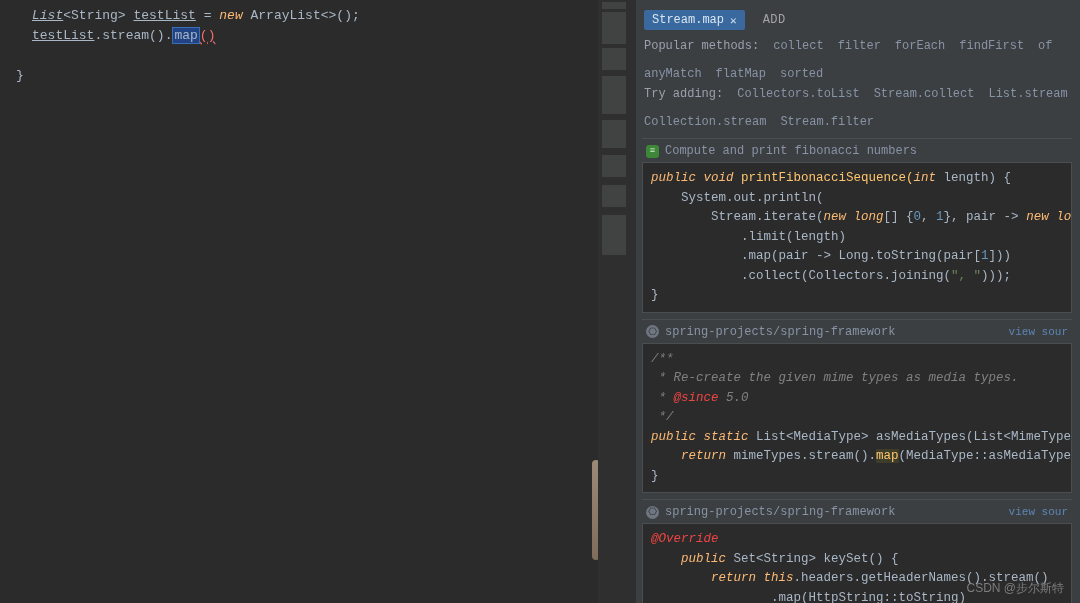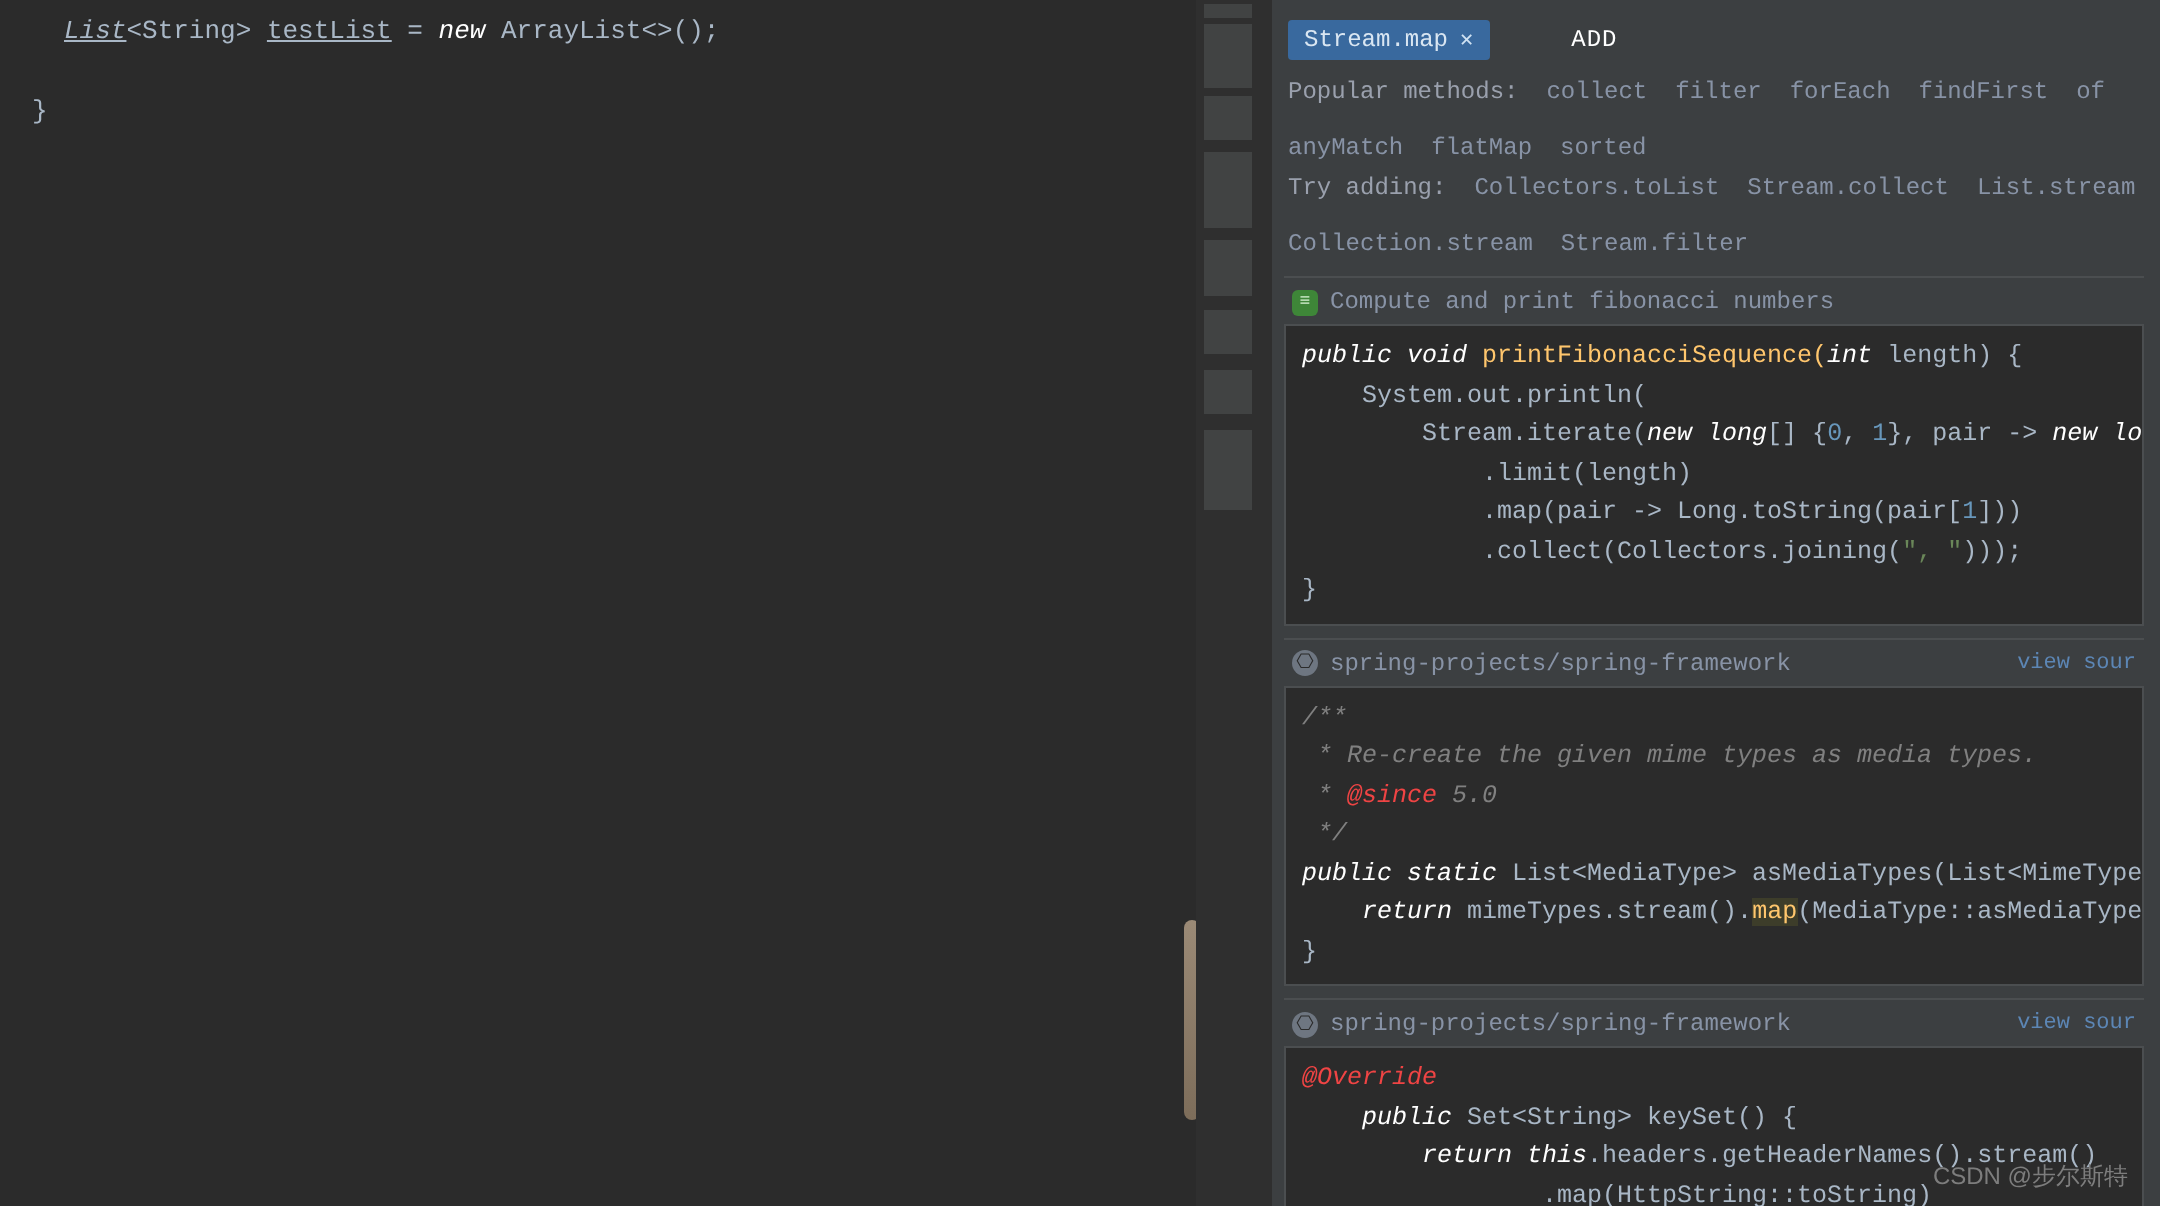--- a/index.html
+++ b/index.html
@@ -37,21 +37,21 @@
     display: flex;
     flex-direction: column;
     padding-top: 6px;
     min-width: 0;
   }
   .code-line {
     line-height: 20px;
     padding-left: 24px;
     white-space: pre;
   }
-  .kw { color: #ffffff; font-style: italic; }
+  .kw { color: #fdba74; font-style: italic; }
   .type { color: #a9b7c6; font-style: italic; }
   .ident { color: #a9b7c6; }
   .under { text-decoration: underline; }
   .str { color: #6a8759; }
   .method { color: #ffc66d; }
   .num { color: #6897bb; }
   .op { color: #a9b7c6; }
   .cursor-box { background: #214283; border: 1px solid #3b6fb5; padding: 0 1px; }
   .dangling { color: #ff6b6b; text-decoration: underline wavy #cc666a; }
   .ann { color: #ef4444; font-style: italic; }
@@ -66,21 +66,21 @@
     background: #39699e;
     color: #d9e6f2;
     padding: 3px 8px;
     border-radius: 2px;
     font-size: 12px;
     display: inline-flex;
     align-items: center;
     gap: 6px;
   }
   .tag-chip .close { cursor: pointer; color: #cfe2f3; font-size: 11px; }
-  .add-btn { color: #ffffff; font-size: 12px; letter-spacing: 0.5px; cursor: pointer; margin-left: 23px; }
+  .add-btn { color: #a3a3a3; font-size: 12px; letter-spacing: 0.5px; cursor: pointer; }
   .sug-row {
     display: flex;
     flex-wrap: wrap;
     gap: 14px;
     padding: 3px 8px;
     font-size: 12px;
     color: #808694;
     align-items: center;
   }
   .sug-row .label { color: #9aa0ad; }
@@ -131,20 +131,21 @@
     font-size: 12px;
     font-family: -apple-system, sans-serif;
   }
   .hl-map { color: #ffc66d; background: #3d3d2a; }
 </style>
 </head>
 <body>
 
 <div class="editor-pane">
   <div class="code-line"><span class="type under">List</span><span class="op">&lt;</span><span class="ident">String</span><span class="op">&gt; </span><span class="ident under">testList</span><span> = </span><span class="kw">new </span><span class="ident">ArrayList&lt;&gt;</span><span>();</span></div>
+  <div class="code-line"><span class="ident under">testList</span><span>.stream().</span><span class="cursor-box">map</span><span class="dangling">()</span></div>
   <div class="code-line">&nbsp;</div>
   <div class="code-line" style="padding-left:8px"><span>}</span></div>
 
   <div class="scrollbar-v"></div>
 </div>
 
 <div class="minimap">
   <div class="minimap-blob" style="top:2px;height:7px"></div>
   <div class="minimap-blob" style="top:12px;height:32px"></div>
   <div class="minimap-blob" style="top:48px;height:22px"></div>

